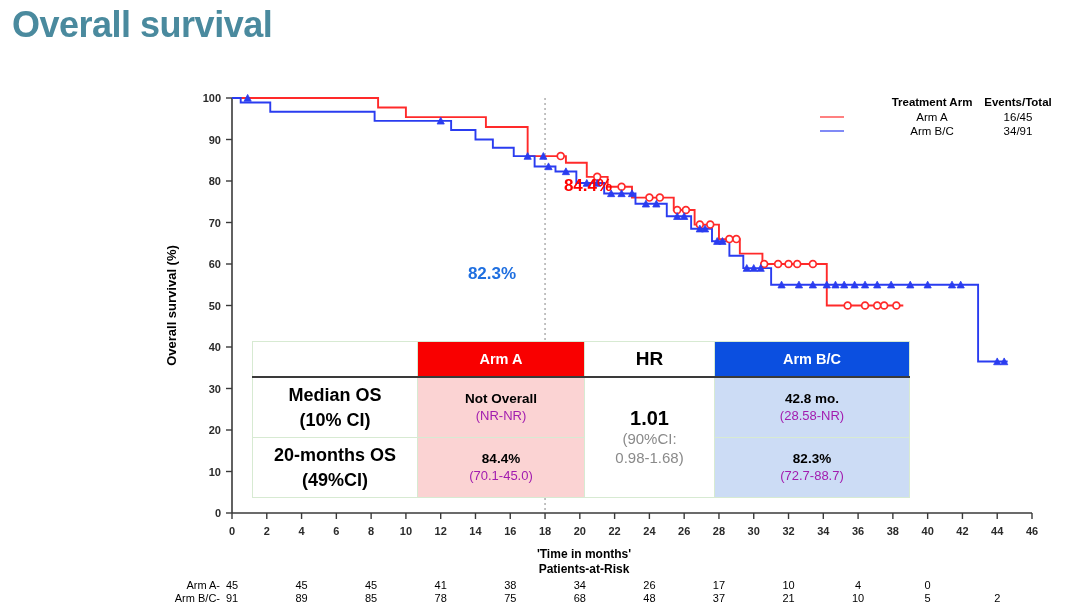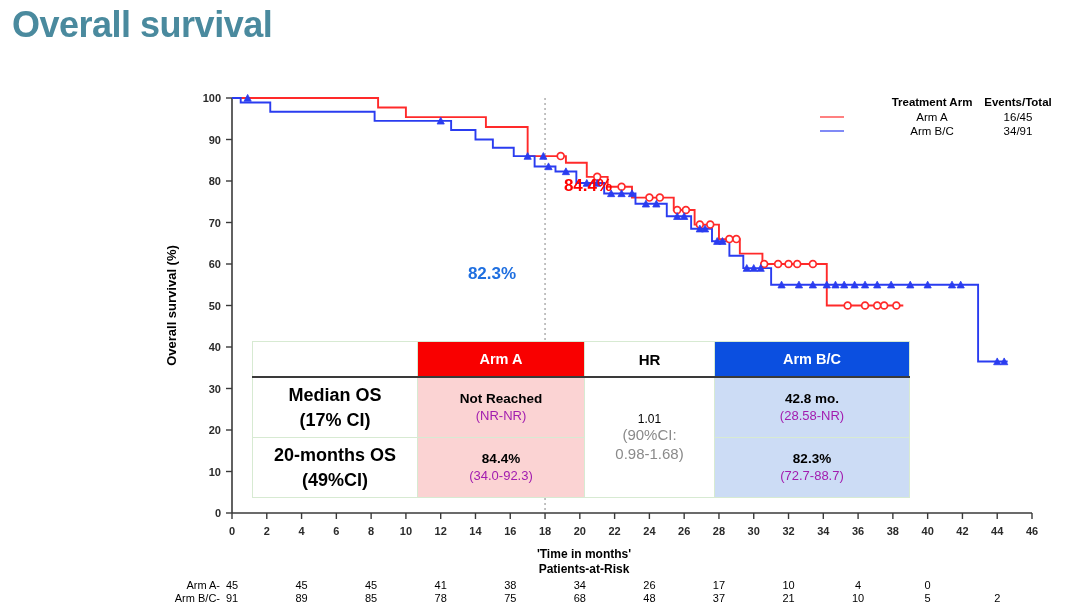--- a/index.html
+++ b/index.html
@@ -38,30 +38,30 @@
     text-align:center;vertical-align:middle;
     padding:3px 2px;
   }
   .col-label{width:160px;}
   .col-a{width:162px;}
   .col-hr{width:125px;}
   .col-bc{width:190px;}
 
   .hdr-blank{background:#ffffff;border-bottom:2px solid #3a3a3a !important;height:28px;}
   .hdr-a{background:#f90000;color:#ffffff;font-weight:bold;font-size:14.5px;border-bottom:2px solid #3a3a3a !important;}
-  .hdr-hr{background:#ffffff;color:#000;font-weight:bold;font-size:15px;border-bottom:2px solid #3a3a3a !important;}
+  .hdr-hr{background:#ffffff;color:#000;font-weight:bold;font-size:19px;border-bottom:2px solid #3a3a3a !important;}
   .hdr-bc{background:#0b4fe0;color:#ffffff;font-weight:bold;font-size:14.5px;border-bottom:2px solid #3a3a3a !important;}
 
   .lbl{background:#ffffff;text-align:left;padding-left:12px;font-weight:bold;font-size:18px;line-height:1.35;}
   .cell-a{background:#fbd3d3;height:53px;}
   .cell-bc{background:#ccdcf5;height:53px;}
   .cell-hr{background:#ffffff;}
   .big{font-weight:bold;font-size:13.5px;display:block;line-height:1.3;}
   .ci{color:#a21caf;font-size:13px;display:block;line-height:1.3;}
-  .hrval{font-weight:normal;font-size:12px;display:block;}
+  .hrval{font-weight:bold;font-size:20px;display:block;}
   .hrci{color:#8a8a8a;font-size:15px;display:block;line-height:1.25;}
 </style>
 </head>
 <body>
 
 <div class="page">
 
   <div class="slide-title">Overall survival</div>
 
   <div class="figure">
@@ -259,44 +259,44 @@
     <tbody>
         <tr>
       <td class="hdr-blank col-label"></td>
       <td class="hdr-a col-a">Arm A</td>
       <td class="hdr-hr col-hr">HR</td>
       <td class="hdr-bc col-bc">Arm B/C</td>
     </tr>
     <tr>
       <td class="lbl">
         <span>Median OS</span><br>
-        <span>(17% CI)</span>
+        <span>(10% CI)</span>
       </td>
       <td class="cell-a">
-        <span class="big">Not Reached</span>
+        <span class="big">Not Overall</span>
         <span class="ci">(NR-NR)</span>
       </td>
       <td class="cell-hr" rowspan="2">
         <span class="hrval">1.01</span>
         <span class="hrci">(90%CI:</span>
         <span class="hrci">0.98-1.68)</span>
       </td>
       <td class="cell-bc">
         <span class="big">42.8 mo.</span>
         <span class="ci">(28.58-NR)</span>
       </td>
     </tr>
     <tr>
       <td class="lbl">
         <span>20-months OS</span><br>
         <span>(49%CI)</span>
       </td>
       <td class="cell-a">
         <span class="big">84.4%</span>
-        <span class="ci">(34.0-92.3)</span>
+        <span class="ci">(70.1-45.0)</span>
       </td>
       <td class="cell-bc">
         <span class="big">82.3%</span>
         <span class="ci">(72.7-88.7)</span>
       </td>
     </tr>
   </tbody>
     </table>
 
 </div>

